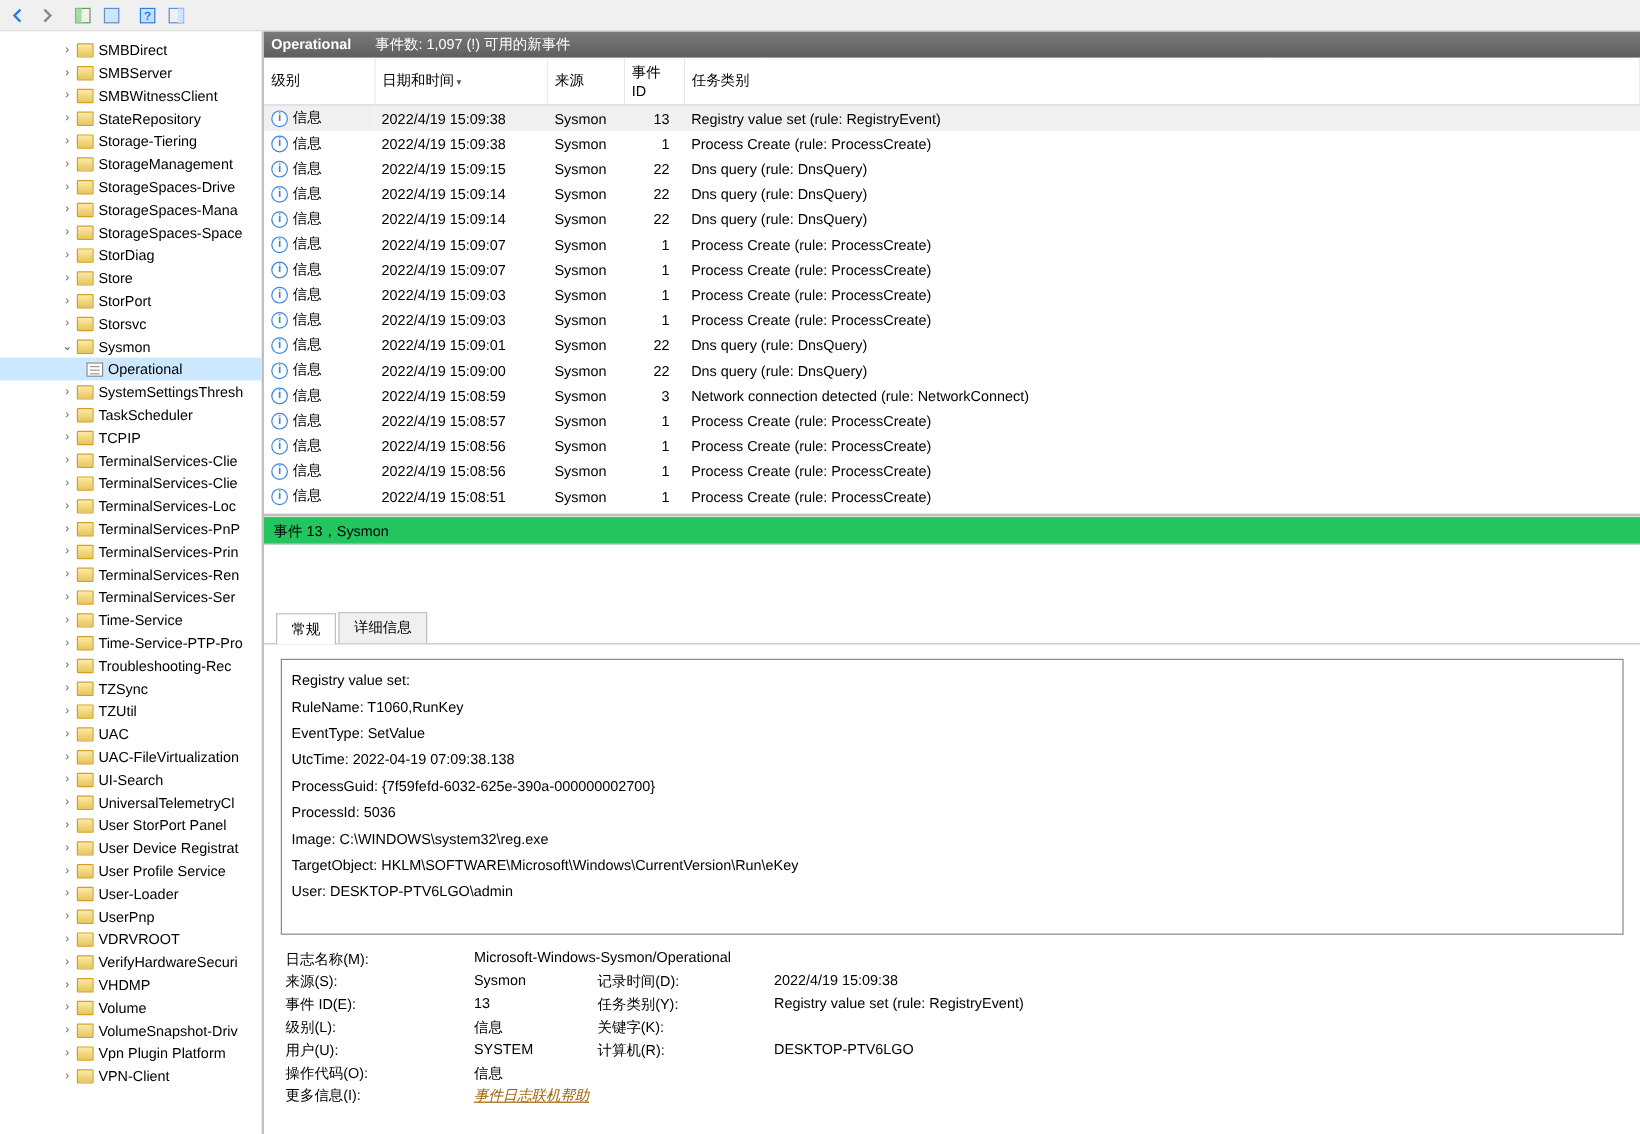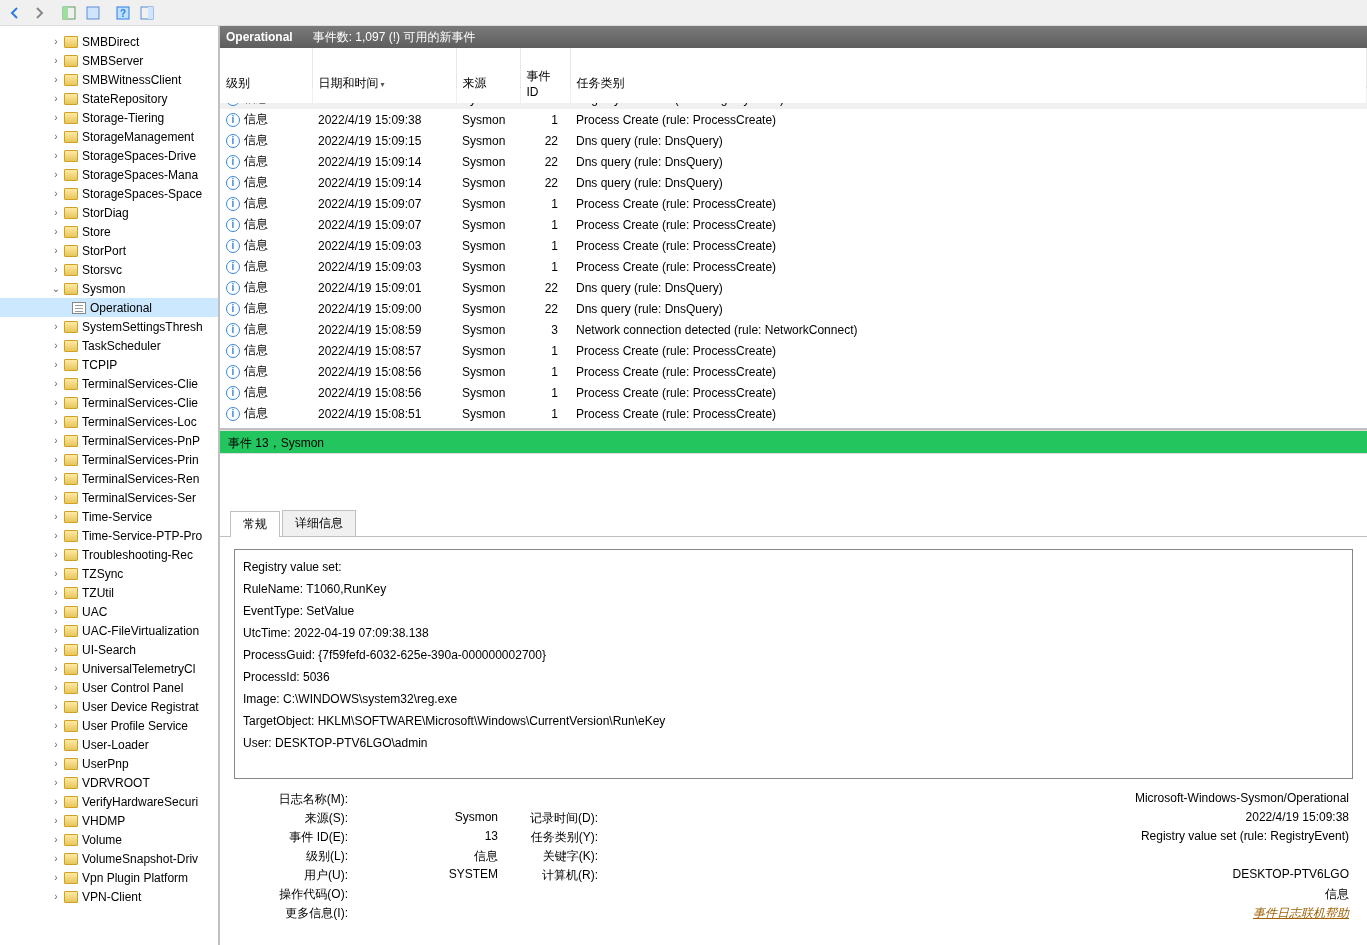--- a/index.html
+++ b/index.html
@@ -15,38 +15,38 @@
 .expander { width: 12px; display: inline-flex; justify-content: center; color: #666; font-size: 10px; margin-right: 2px; }
 .folder-icon { width: 14px; height: 12px; background: linear-gradient(#ffe9a6, #e6c65c); border: 1px solid #d0a020; border-radius: 1px; margin-right: 4px; flex-shrink: 0; }
 .log-icon { width: 14px; height: 12px; background: #fff; border: 1px solid #888; margin-right: 4px; flex-shrink: 0; position: relative; }
 .log-icon::before { content: ""; position: absolute; left: 2px; right: 2px; top: 2px; height: 1px; background: #999; box-shadow: 0 3px 0 #999, 0 6px 0 #999; }
 .content { flex: 1; display: flex; flex-direction: column; overflow: hidden; }
 .events-header { background: #6c6c6c; background: linear-gradient(#7a7a7a, #5e5e5e); color: #fff; height: 22px; display: flex; align-items: center; padding: 0 6px; font-weight: bold; }
 .events-header .title { margin-right: 20px; }
 .events-header .count { font-weight: normal; }
 .table-wrap { flex: 0 0 382px; overflow-y: auto; border-bottom: 2px solid #c0c0c0; }
 table.events { width: 100%; border-collapse: collapse; table-layout: fixed; }
-table.events th { background: #fff; border-bottom: 1px solid #ddd; border-right: 1px solid #e8e8e8; text-align: left; font-weight: normal; padding: 4px 6px; height: 24px; position: sticky; top: 16px; }
+table.events th { background: #fff; border-bottom: 1px solid #ddd; border-right: 1px solid #e8e8e8; text-align: left; font-weight: normal; padding: 4px 6px; height: 24px; position: sticky; top: 0; }
 table.events th .sort { font-size: 8px; color: #555; margin-left: 2px; }
 table.events td { padding: 2px 6px; height: 20px; white-space: nowrap; overflow: hidden; }
 table.events tr.row.sel { background: #f0f0f0; }
 .info-ico { display: inline-block; width: 14px; height: 14px; border-radius: 50%; background: #fff; border: 1px solid #3a87d8; color: #3a87d8; font-weight: bold; font-size: 10px; text-align: center; line-height: 12px; margin-right: 4px; vertical-align: middle; }
 .col-level { width: 92px; }
 .col-date { width: 144px; }
 .col-source { width: 64px; }
 .col-id { width: 50px; text-align: right; }
 table.events td.col-id { text-align: right; padding-right: 12px; }
 .col-task { }
 .detail-header { background: #22c55e; border-top: 1px solid #ddd; border-bottom: 1px solid #ddd; padding: 4px 8px; height: 24px; }
 .tabs { display: flex; padding: 8px 10px 0 10px; border-bottom: 1px solid #c0c0c0; margin-top: 48px; }
 .tab { padding: 4px 12px; border: 1px solid #c0c0c0; border-bottom: none; margin-right: 2px; background: #f0f0f0; cursor: default; }
 .tab.active { background: #fff; position: relative; top: 1px; }
 .detail-body { padding: 12px 14px; }
 .detail-text { border: 1px solid #888; padding: 6px 8px; line-height: 22px; min-height: 230px; }
-.meta-grid { display: grid; grid-template-columns: 110px 150px 100px auto; row-gap: 2px; padding: 12px 4px 4px 4px; text-align: right; }
+.meta-grid { display: grid; grid-template-columns: 110px 150px 100px auto; row-gap: 2px; padding: 12px 4px 4px 4px; }
 .meta-grid .lbl { color: #000; }
 .meta-grid .val { color: #000; margin-left: 47px; }
 .meta-link { color: #a16207; text-decoration: underline; cursor: pointer; font-style: italic; }
 </style>
 </head>
 <body>
 
 <div class="root">
   <div class="toolbar">
     <div class="tb-btn">
@@ -253,21 +253,21 @@
           <span>UI-Search</span>
         </div>
         <div class="tree-item">
           <span class="expander">›</span>
           <span class="folder-icon"></span>
           <span>UniversalTelemetryCl</span>
         </div>
         <div class="tree-item">
           <span class="expander">›</span>
           <span class="folder-icon"></span>
-          <span>User Control Panel</span>
+          <span>User StorPort Panel</span>
         </div>
         <div class="tree-item">
           <span class="expander">›</span>
           <span class="folder-icon"></span>
           <span>User Device Registrat</span>
         </div>
         <div class="tree-item">
           <span class="expander">›</span>
           <span class="folder-icon"></span>
           <span>User Profile Service</span>

